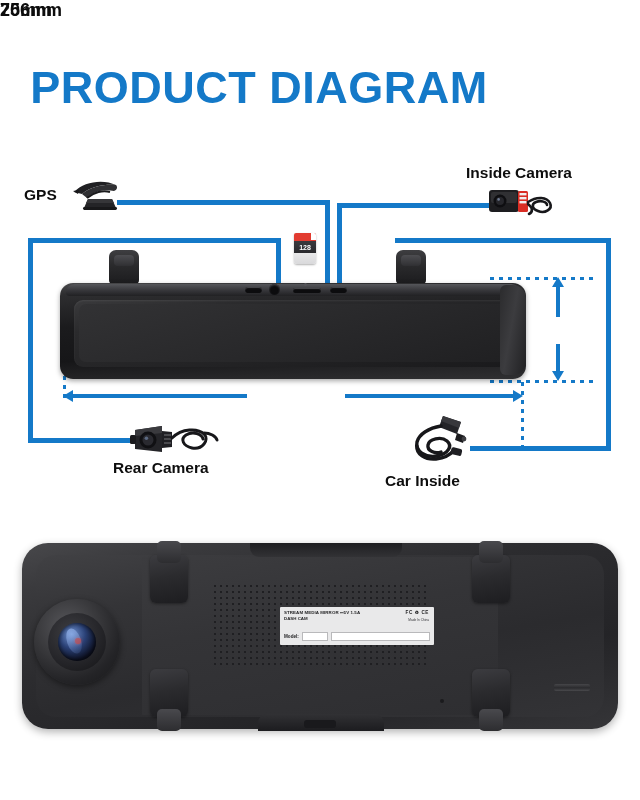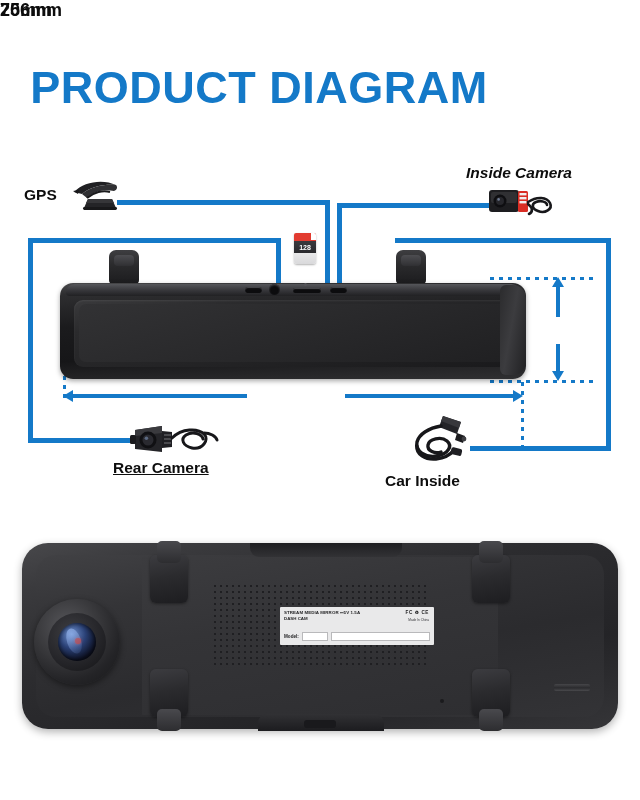--- a/index.html
+++ b/index.html
@@ -32,22 +32,22 @@
   
   .callout-label {
     position: absolute;
     font-size: 15.5px;
     font-weight: bold;
     color: #0d0d0d;
     white-space: nowrap;
     font-family: "Liberation Sans", sans-serif;
   }
   .lbl-gps     { left: 24px;  top: 186px; }
-  .lbl-inside  { left: 466px; top: 164px; font-style: italic; }
-  .lbl-rear    { left: 113px; top: 459px; text-decoration: underline; }
+  .lbl-inside  { left: 466px; top: 164px; }
+  .lbl-rear    { left: 113px; top: 459px; }
   .lbl-charger { left: 385px; top: 472px; }
 
   
   .dim-text {
     position: absolute;
     font-size: 18px;
     font-weight: bold;
     color: #0d0d0d;
     font-family: "Liberation Sans", sans-serif;
     white-space: nowrap;

